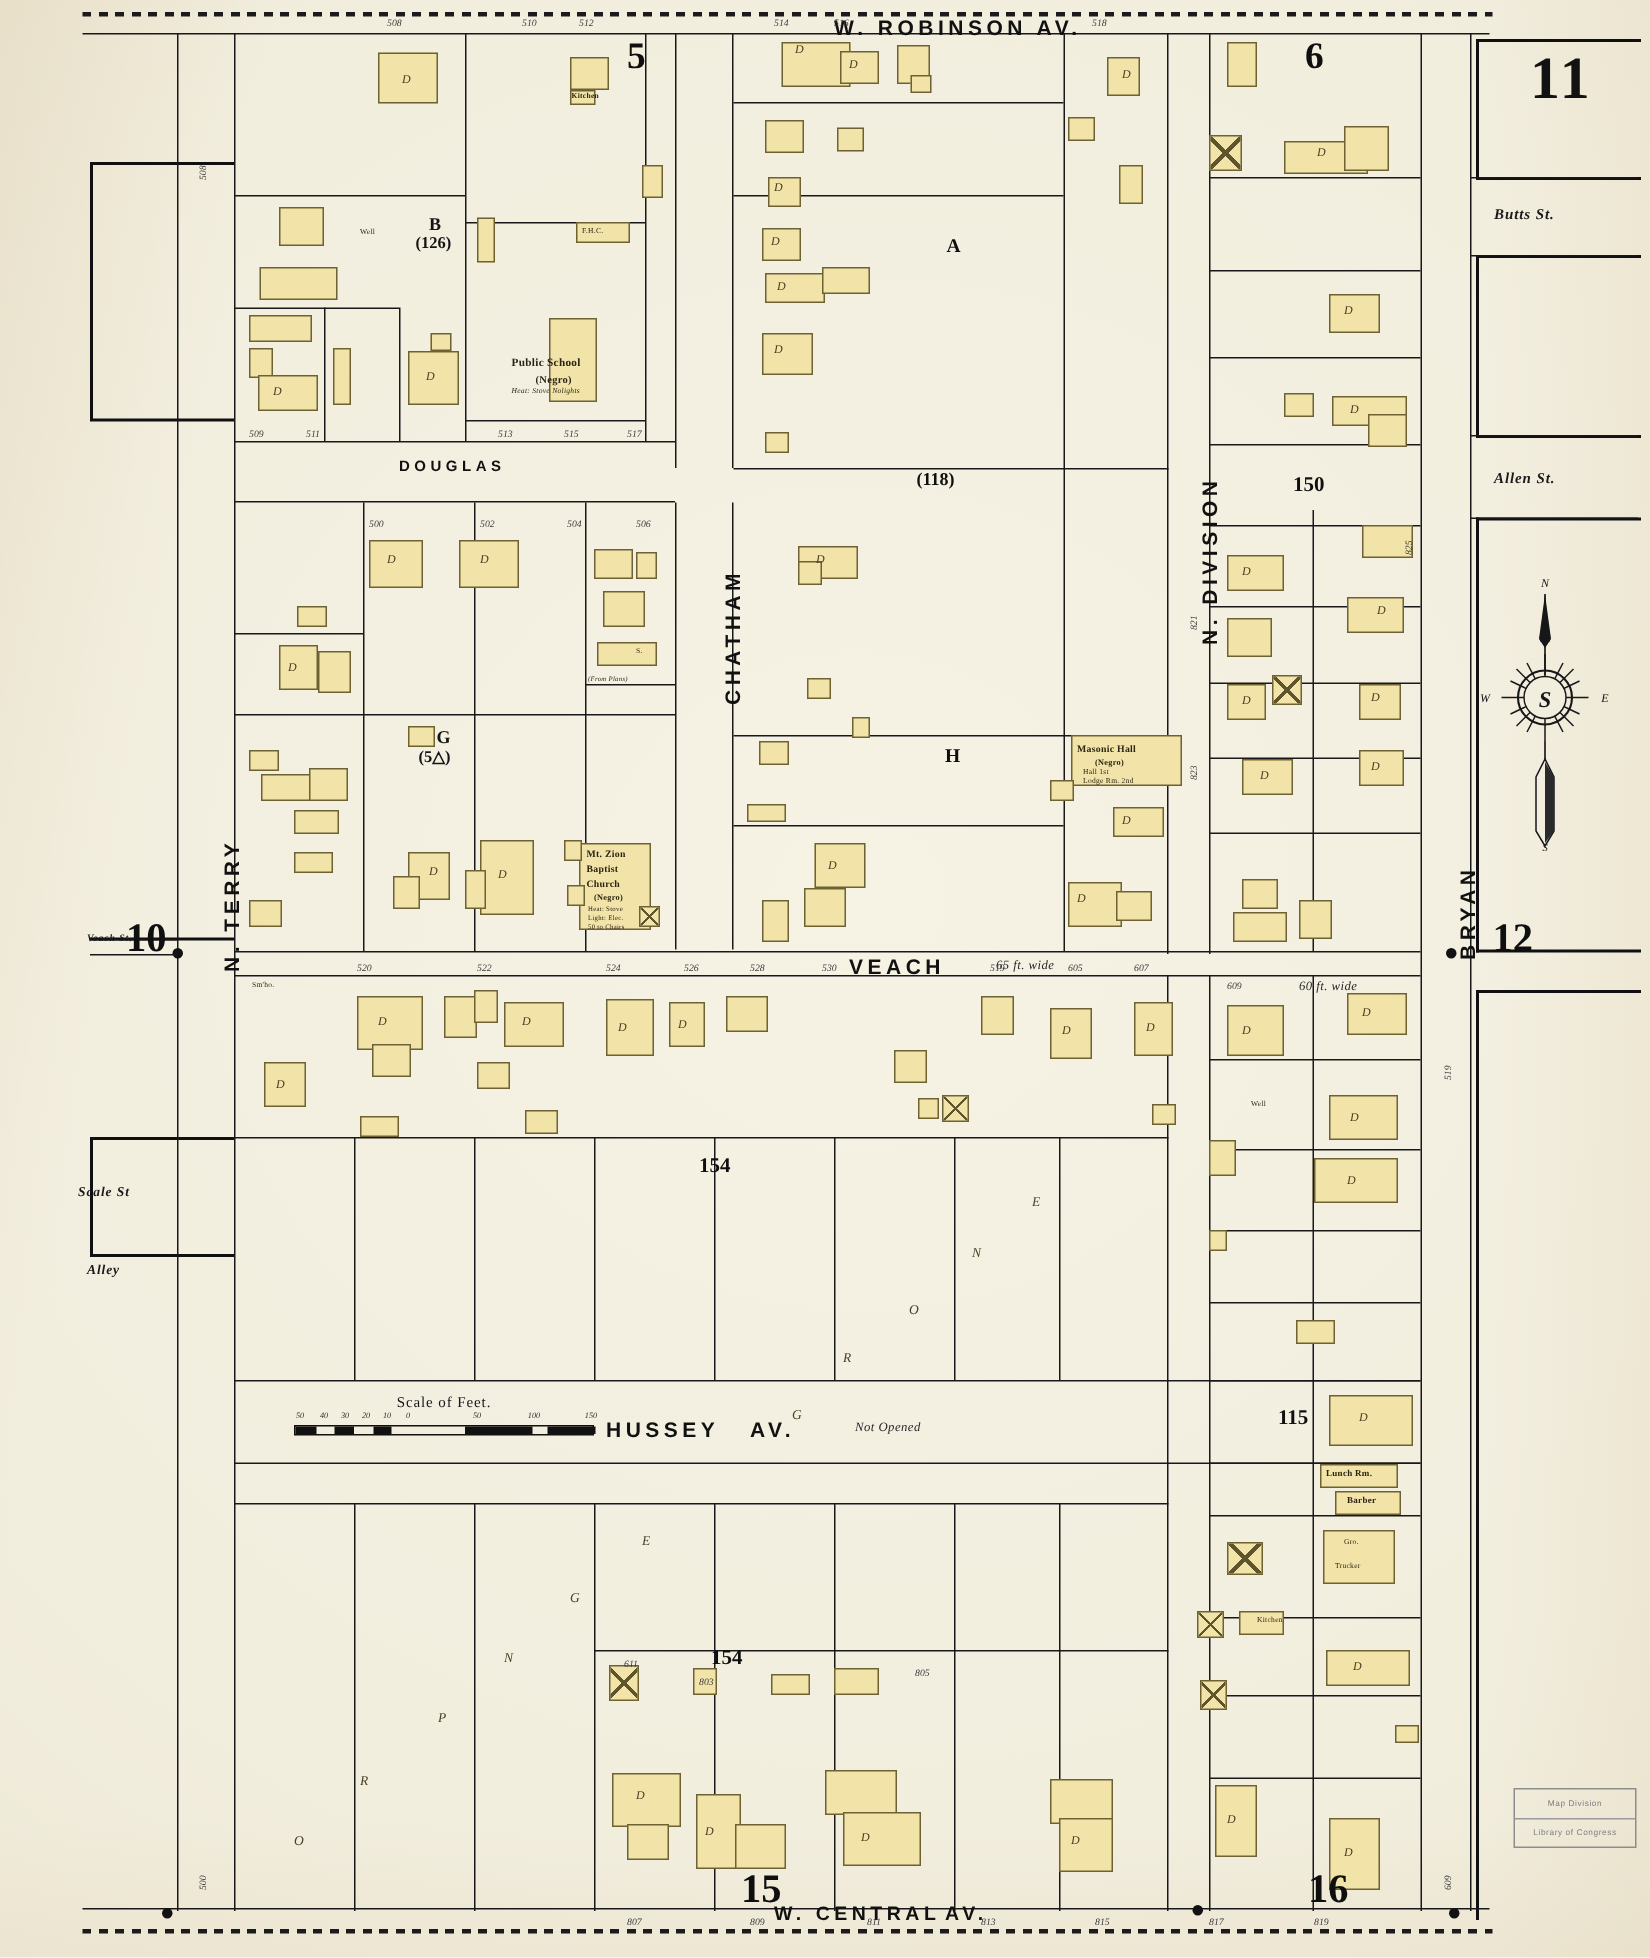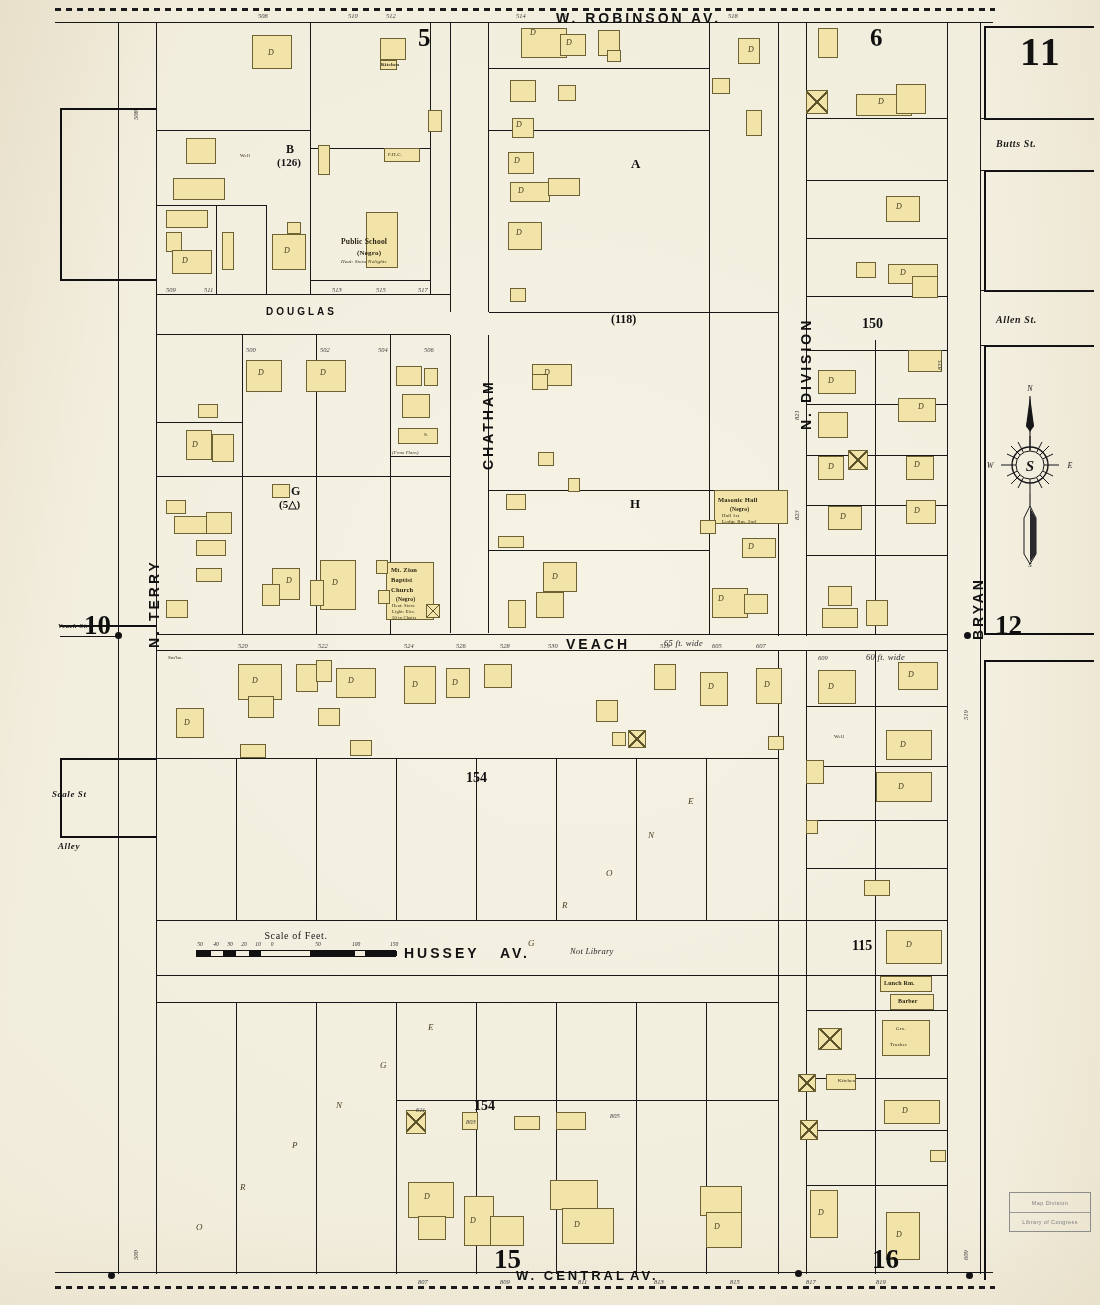--- a/index.html
+++ b/index.html
@@ -424,21 +424,21 @@
   <div class="street vert" style="left:798px;top:430px;font-size:14px;">N. DIVISION</div>
   <div class="street vert" style="left:970px;top:640px;font-size:14px;">BRYAN</div>
   <div class="small-st" style="left:996px;top:138px;">Butts St.</div>
   <div class="small-st" style="left:996px;top:314px;">Allen St.</div>
   <div class="small-st" style="left:52px;top:789px;font-size:9px;">Scale St</div>
   <div class="small-st" style="left:58px;top:818px;font-size:9px;margin-top:23px;">Alley</div>
   <div class="small-st" style="left:58px;top:622px;font-size:6.5px;">Veach St.</div>
 
   <div class="annot" style="left:664px;top:638px;font-size:8.5px;">65 ft. wide</div>
   <div class="annot" style="left:866px;top:652px;font-size:8.5px;">60 ft. wide</div>
-  <div class="annot" style="left:570px;top:946px;font-size:8.5px;">Not Library</div>
+  <div class="annot" style="left:570px;top:946px;font-size:8.5px;">Not Opened</div>
 
   <div class="blocknum" style="left:418px;top:24px;font-size:25px;">5</div>
   <div class="blocknum" style="left:870px;top:24px;font-size:25px;">6</div>
   <div class="blocknum" style="left:84px;top:610px;font-size:27px;">10</div>
   <div class="blocknum" style="left:995px;top:610px;font-size:27px;">12</div>
   <div class="blocknum" style="left:494px;top:1244px;font-size:27px;">15</div>
   <div class="blocknum" style="left:872px;top:1244px;font-size:27px;">16</div>
   <div class="blocknum" style="left:862px;top:316px;font-size:14px;">150</div>
   <div class="blocknum" style="left:466px;top:770px;font-size:14px;">154</div>
   <div class="blocknum" style="left:474px;top:1098px;font-size:14px;">154</div>

